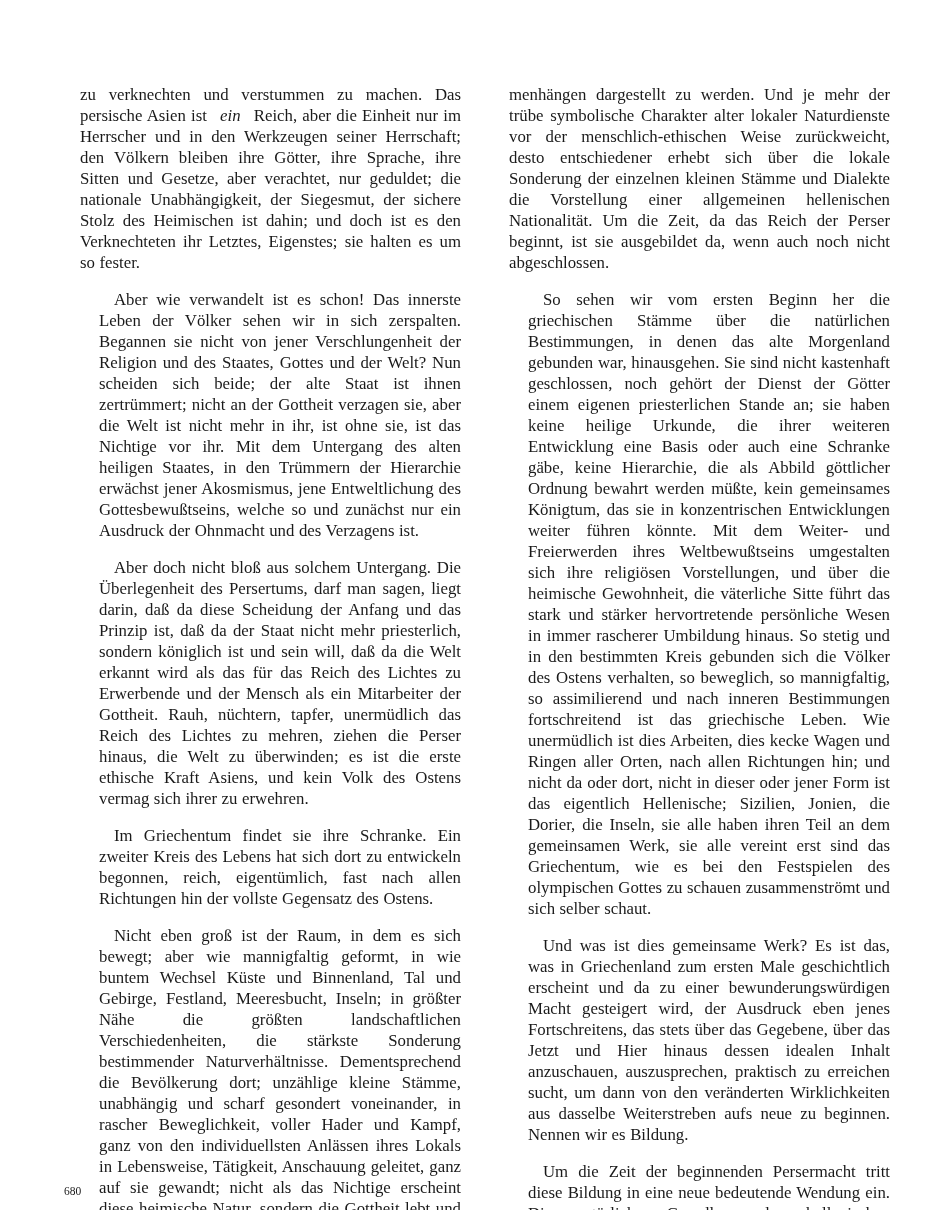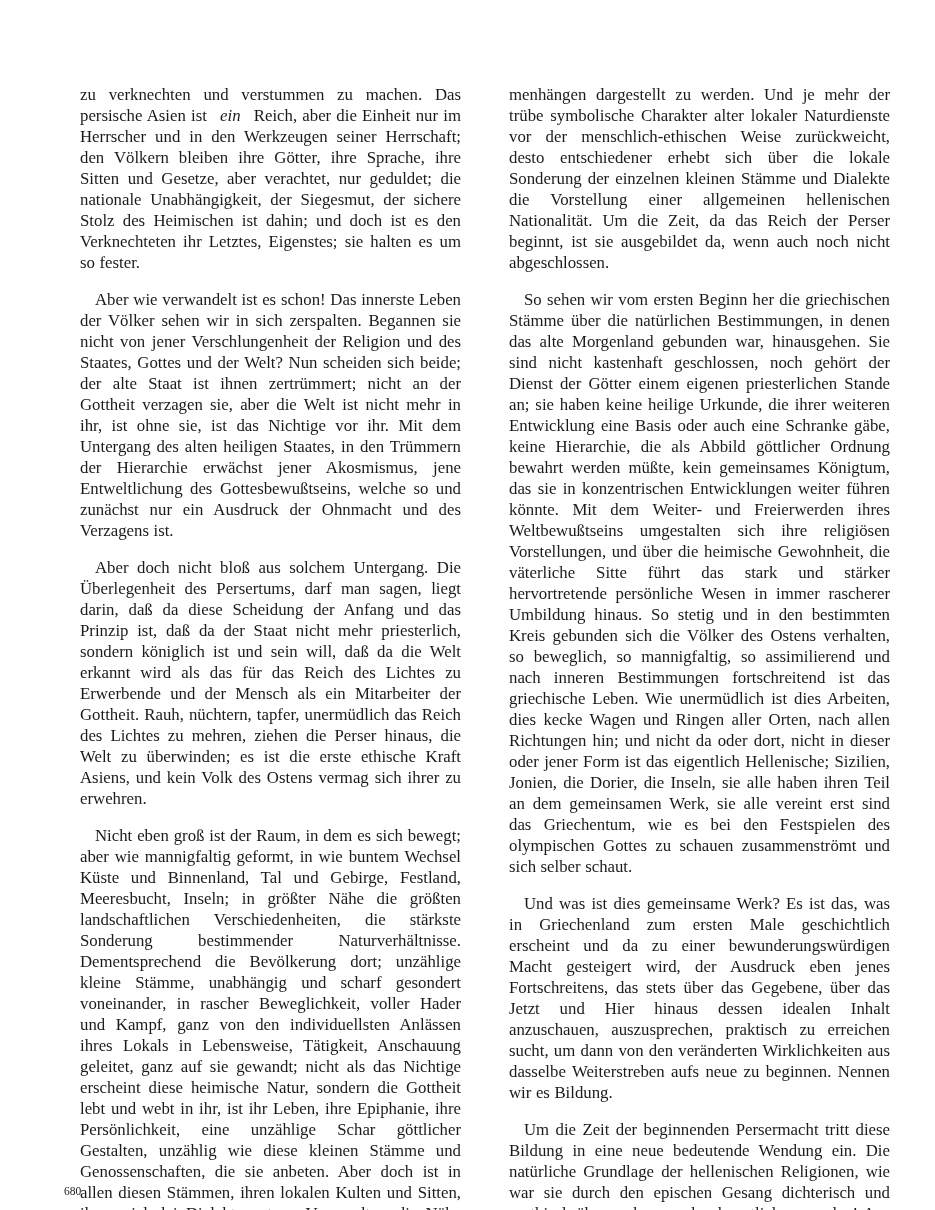--- a/index.html
+++ b/index.html
@@ -25,39 +25,40 @@
   .text-column {
     width: 421px;
     font-size: 16.8px;
     line-height: 21px;
     text-align: justify;
     hyphens: auto;
     -webkit-hyphens: auto;
     word-spacing: 0.02em;
   }
   .para { margin: 0; text-align: justify; }
-  .para.indent { text-indent: 15px; }
+  .para.indent { text-indent: 15px; margin-left: 19px; }
   .para em { font-style: italic; }
   .page-number {
     position: absolute;
     left: 40px; top: 1160px;
     font-size: 11.5px;
     line-height: 14px;
     color: #1a1a1a;
   }
 </style>
 </head>
 <body>
 
 <div class="book-page">
   <div class="columns">
     <div class="text-column" lang="de">
         <p class="para">zu verknechten und verstummen zu machen. Das persische Asien ist <em>ein</em> Reich, aber die Einheit nur im Herrscher und in den Werkzeugen seiner Herrschaft; den Völkern bleiben ihre Götter, ihre Sprache, ihre Sitten und Gesetze, aber verachtet, nur geduldet; die nationale Unabhängigkeit, der Siegesmut, der sichere Stolz des Heimischen ist dahin; und doch ist es den Verknechteten ihr Letztes, Eigenstes; sie halten es um so fester.</p>
         <p class="para indent">Aber wie verwandelt ist es schon! Das innerste Leben der Völker sehen wir in sich zerspalten. Begannen sie nicht von jener Verschlungenheit der Religion und des Staates, Gottes und der Welt? Nun scheiden sich beide; der alte Staat ist ihnen zertrümmert; nicht an der Gottheit verzagen sie, aber die Welt ist nicht mehr in ihr, ist ohne sie, ist das Nichtige vor ihr. Mit dem Untergang des alten heiligen Staates, in den Trümmern der Hierarchie erwächst jener Akosmismus, jene Entweltlichung des Gottesbewußtseins, welche so und zunächst nur ein Ausdruck der Ohnmacht und des Verzagens ist.</p>
         <p class="para indent">Aber doch nicht bloß aus solchem Untergang. Die Überlegenheit des Persertums, darf man sagen, liegt darin, daß da diese Scheidung der Anfang und das Prinzip ist, daß da der Staat nicht mehr priesterlich, sondern königlich ist und sein will, daß da die Welt erkannt wird als das für das Reich des Lichtes zu Erwerbende und der Mensch als ein Mitarbeiter der Gottheit. Rauh, nüchtern, tapfer, unermüdlich das Reich des Lichtes zu mehren, ziehen die Perser hinaus, die Welt zu überwinden; es ist die erste ethische Kraft Asiens, und kein Volk des Ostens vermag sich ihrer zu erwehren.</p>
+        <p class="para indent">Im Griechentum findet sie ihre Schranke. Ein zweiter Kreis des Lebens hat sich dort zu entwickeln begonnen, reich, eigentümlich, fast nach allen Richtungen hin der vollste Gegensatz des Ostens.</p>
         <p class="para indent">Nicht eben groß ist der Raum, in dem es sich bewegt; aber wie mannigfaltig geformt, in wie buntem Wechsel Küste und Binnenland, Tal und Gebirge, Festland, Meeresbucht, Inseln; in größter Nähe die größten landschaftlichen Verschiedenheiten, die stärkste Sonderung bestimmender Naturverhältnisse. Dementsprechend die Bevölkerung dort; unzählige kleine Stämme, unabhängig und scharf gesondert voneinander, in rascher Beweglichkeit, voller Hader und Kampf, ganz von den individuellsten Anlässen ihres Lokals in Lebensweise, Tätigkeit, Anschauung geleitet, ganz auf sie gewandt; nicht als das Nichtige erscheint diese heimische Natur, sondern die Gottheit lebt und webt in ihr, ist ihr Leben, ihre Epiphanie, ihre Persönlichkeit, eine unzählige Schar göttlicher Gestalten, unzählig wie diese kleinen Stämme und Genossenschaften, die sie anbeten. Aber doch ist in allen diesen Stämmen, ihren lokalen Kulten und Sitten, ihren vielerlei Dialekten etwas Verwandtes; die Nähe und der unentbehrliche Verkehr mit den nachbarlichen Stämmen drängt zu Übereinkunft und Ausgleichung; die Gottheiten verschiedener Stämme und Lokale beginnen sich zu Götterkreisen zusammenzubilden, die heiligen Sagen, miteinander verbunden, verschmolzen, in neuen Zusam-</p>
       </div>
     <div class="text-column" lang="de">
         <p class="para">menhängen dargestellt zu werden. Und je mehr der trübe symbolische Charakter alter lokaler Naturdienste vor der menschlich-ethischen Weise zurückweicht, desto entschiedener erhebt sich über die lokale Sonderung der einzelnen kleinen Stämme und Dialekte die Vorstellung einer allgemeinen hellenischen Nationalität. Um die Zeit, da das Reich der Perser beginnt, ist sie ausgebildet da, wenn auch noch nicht abgeschlossen.</p>
         <p class="para indent">So sehen wir vom ersten Beginn her die griechischen Stämme über die natürlichen Bestimmungen, in denen das alte Morgenland gebunden war, hinausgehen. Sie sind nicht kastenhaft geschlossen, noch gehört der Dienst der Götter einem eigenen priesterlichen Stande an; sie haben keine heilige Urkunde, die ihrer weiteren Entwicklung eine Basis oder auch eine Schranke gäbe, keine Hierarchie, die als Abbild göttlicher Ordnung bewahrt werden müßte, kein gemeinsames Königtum, das sie in konzentrischen Entwicklungen weiter führen könnte. Mit dem Weiter- und Freierwerden ihres Weltbewußtseins umgestalten sich ihre religiösen Vorstellungen, und über die heimische Gewohnheit, die väterliche Sitte führt das stark und stärker hervortretende persönliche Wesen in immer rascherer Umbildung hinaus. So stetig und in den bestimmten Kreis gebunden sich die Völker des Ostens verhalten, so beweglich, so mannigfaltig, so assimilierend und nach inneren Bestimmungen fortschreitend ist das griechische Leben. Wie unermüdlich ist dies Arbeiten, dies kecke Wagen und Ringen aller Orten, nach allen Richtungen hin; und nicht da oder dort, nicht in dieser oder jener Form ist das eigentlich Hellenische; Sizilien, Jonien, die Dorier, die Inseln, sie alle haben ihren Teil an dem gemeinsamen Werk, sie alle vereint erst sind das Griechentum, wie es bei den Festspielen des olympischen Gottes zu schauen zusammenströmt und sich selber schaut.</p>
         <p class="para indent">Und was ist dies gemeinsame Werk? Es ist das, was in Griechenland zum ersten Male geschichtlich erscheint und da zu einer bewunderungswürdigen Macht gesteigert wird, der Ausdruck eben jenes Fortschreitens, das stets über das Gegebene, über das Jetzt und Hier hinaus dessen idealen Inhalt anzuschauen, auszusprechen, praktisch zu erreichen sucht, um dann von den veränderten Wirklichkeiten aus dasselbe Weiterstreben aufs neue zu beginnen. Nennen wir es Bildung.</p>
         <p class="para indent">Um die Zeit der beginnenden Persermacht tritt diese Bildung in eine neue bedeutende Wendung ein. Die natürliche Grundlage der hellenischen Religionen, wie war sie durch den epischen Gesang dichterisch und mythisch überwachsen und unkenntlich geworden! Aus den natürlichen Kräften und ihrem Wirken waren Helden mit ihren Taten und Leiden geworden; der Mythologie und zum Teil der Religion verlor sich der Zusammenhang der göttlichen Mächte mit den Wirklichkeiten; die erwachende Reflexion begann zugleich jene Mythen als äußerliche Geschichte zu sammeln und zu kritisieren, zugleich nach jenem verlorenen Zusammenhang von neuem zu fragen und ihn außer dem Bereich der Religion</p>
       </div>
   </div>
   <div class="page-number">680</div>

